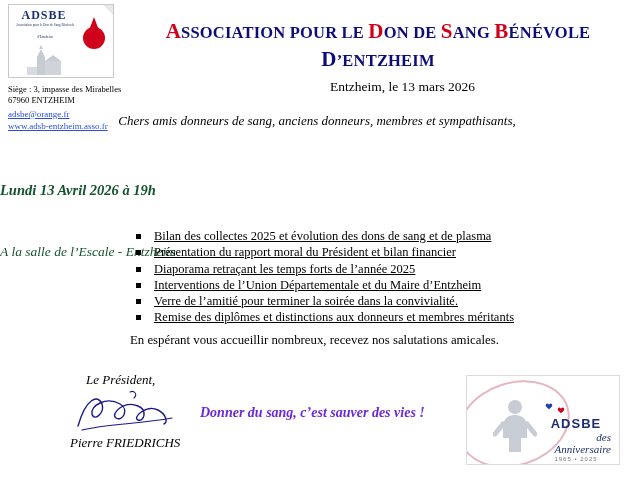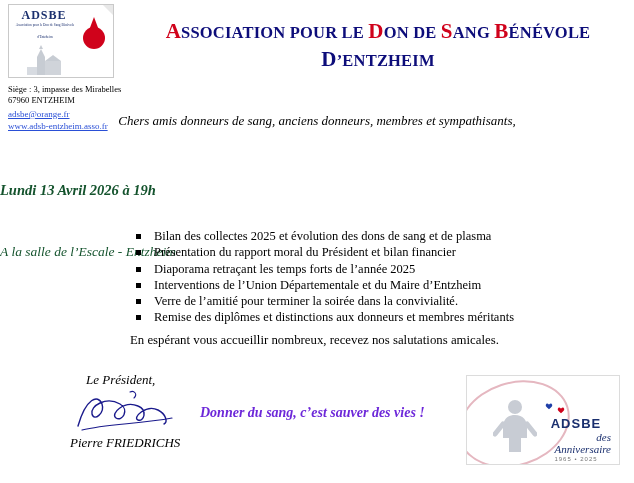--- a/index.html
+++ b/index.html
@@ -205,20 +205,21 @@
     top: 228px;
     margin: 0;
     padding: 0;
     list-style: none;
     font-size: 12.5px;
     line-height: 16.3px;
   }
   ul.agenda li {
     position: relative;
     padding-left: 18px;
+    text-decoration: underline;
   }
   ul.agenda li:before {
     content: "";
     position: absolute;
     left: 0;
     top: 6px;
     width: 5px;
     height: 5px;
     background: #000000;
   }
@@ -356,20 +357,21 @@
     <div><a href="#">adsbe@orange.fr</a></div>
     <div><a href="#">www.adsb-entzheim.asso.fr</a></div>
   </div>
 
   <div class="title">
     <span class="cap">A</span><span>SSOCIATION POUR LE </span><span class="cap">D</span><span>ON DE </span><span class="cap">S</span><span>ANG </span><span class="cap">B</span><span>ÉNÉVOLE</span>
     <br>
     <span class="capblue">D</span><span>’ENTZHEIM</span>
   </div>
 
+  <div class="dateline">Entzheim, le 13 mars 2026</div>
 
   <div class="salutation">Chers amis donneurs de sang, anciens donneurs, membres et sympathisants,</div>
 
 
   <div class="meeting">
     <div>Lundi 13 Avril 2026 à 19h</div>
     <div class="place">A la salle de l’Escale - Entzheim</div>
   </div>
 
   <ul class="agenda">

